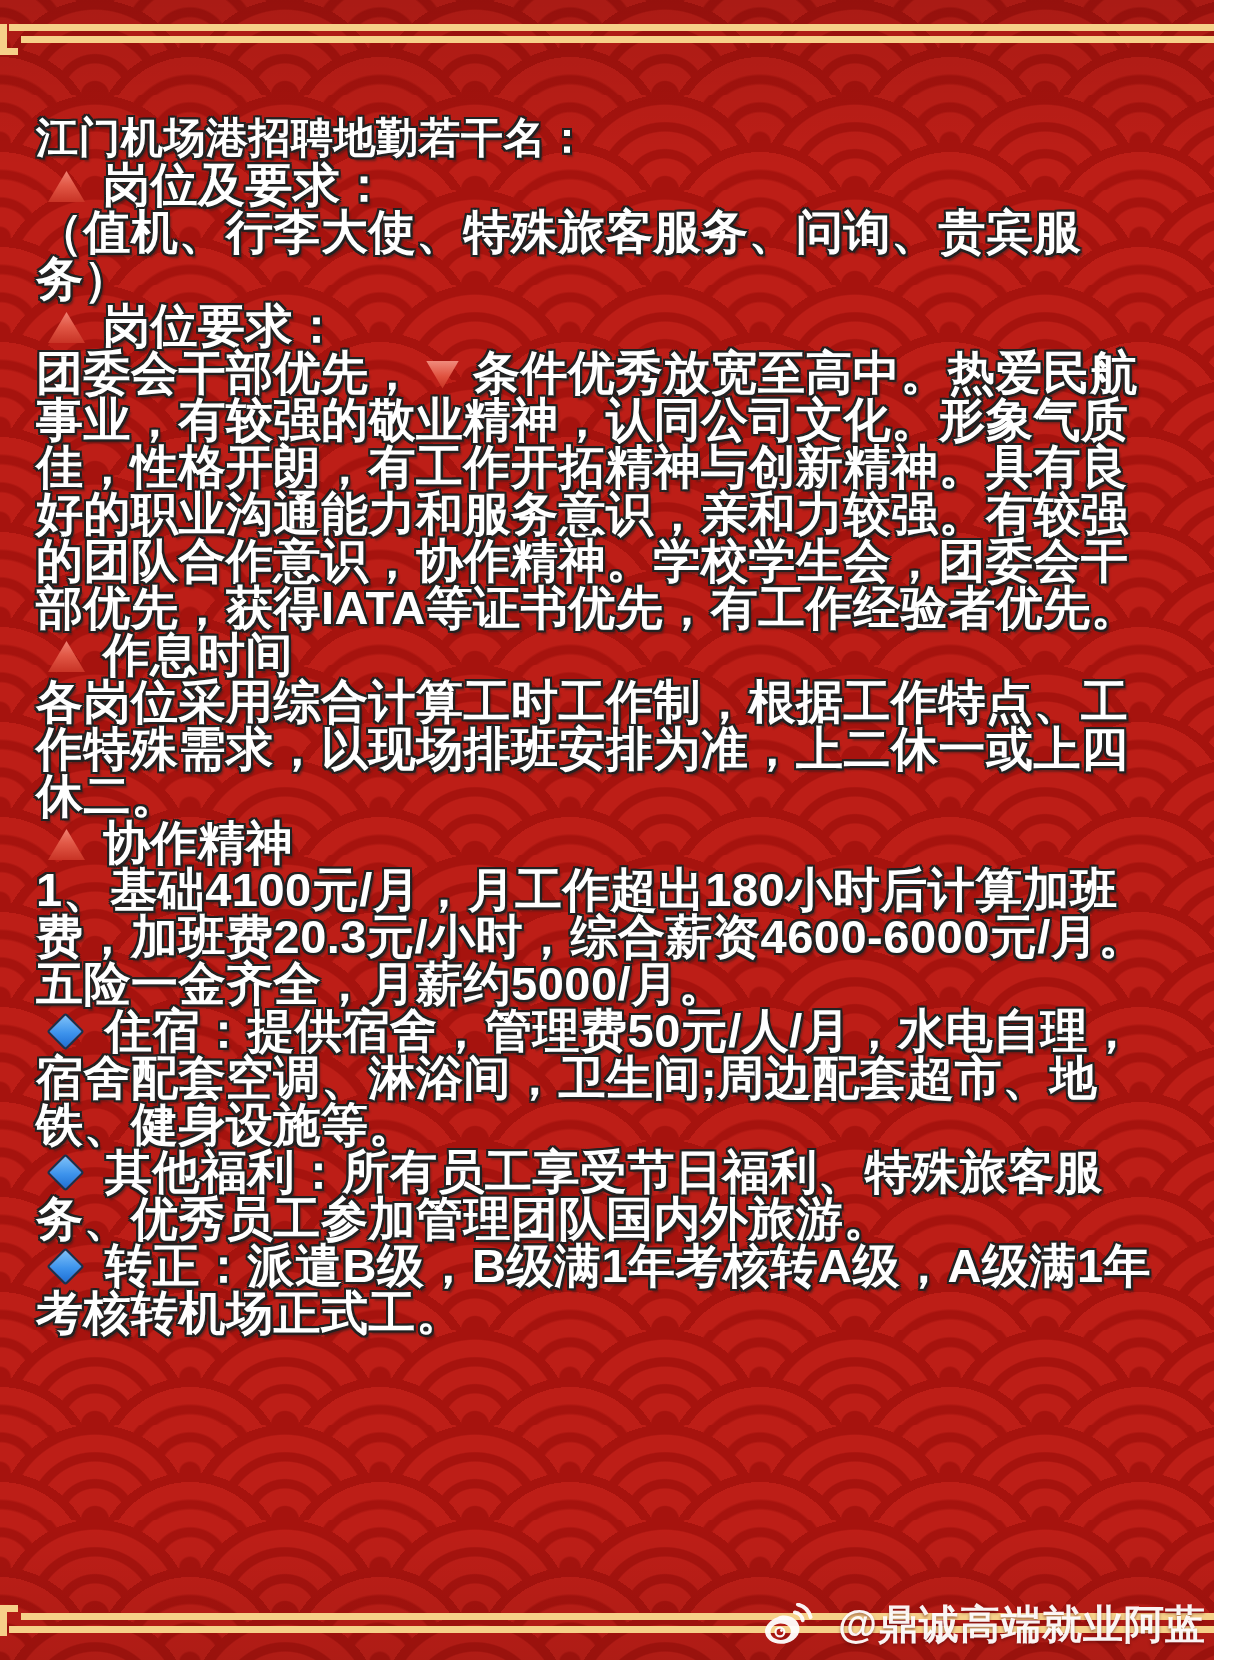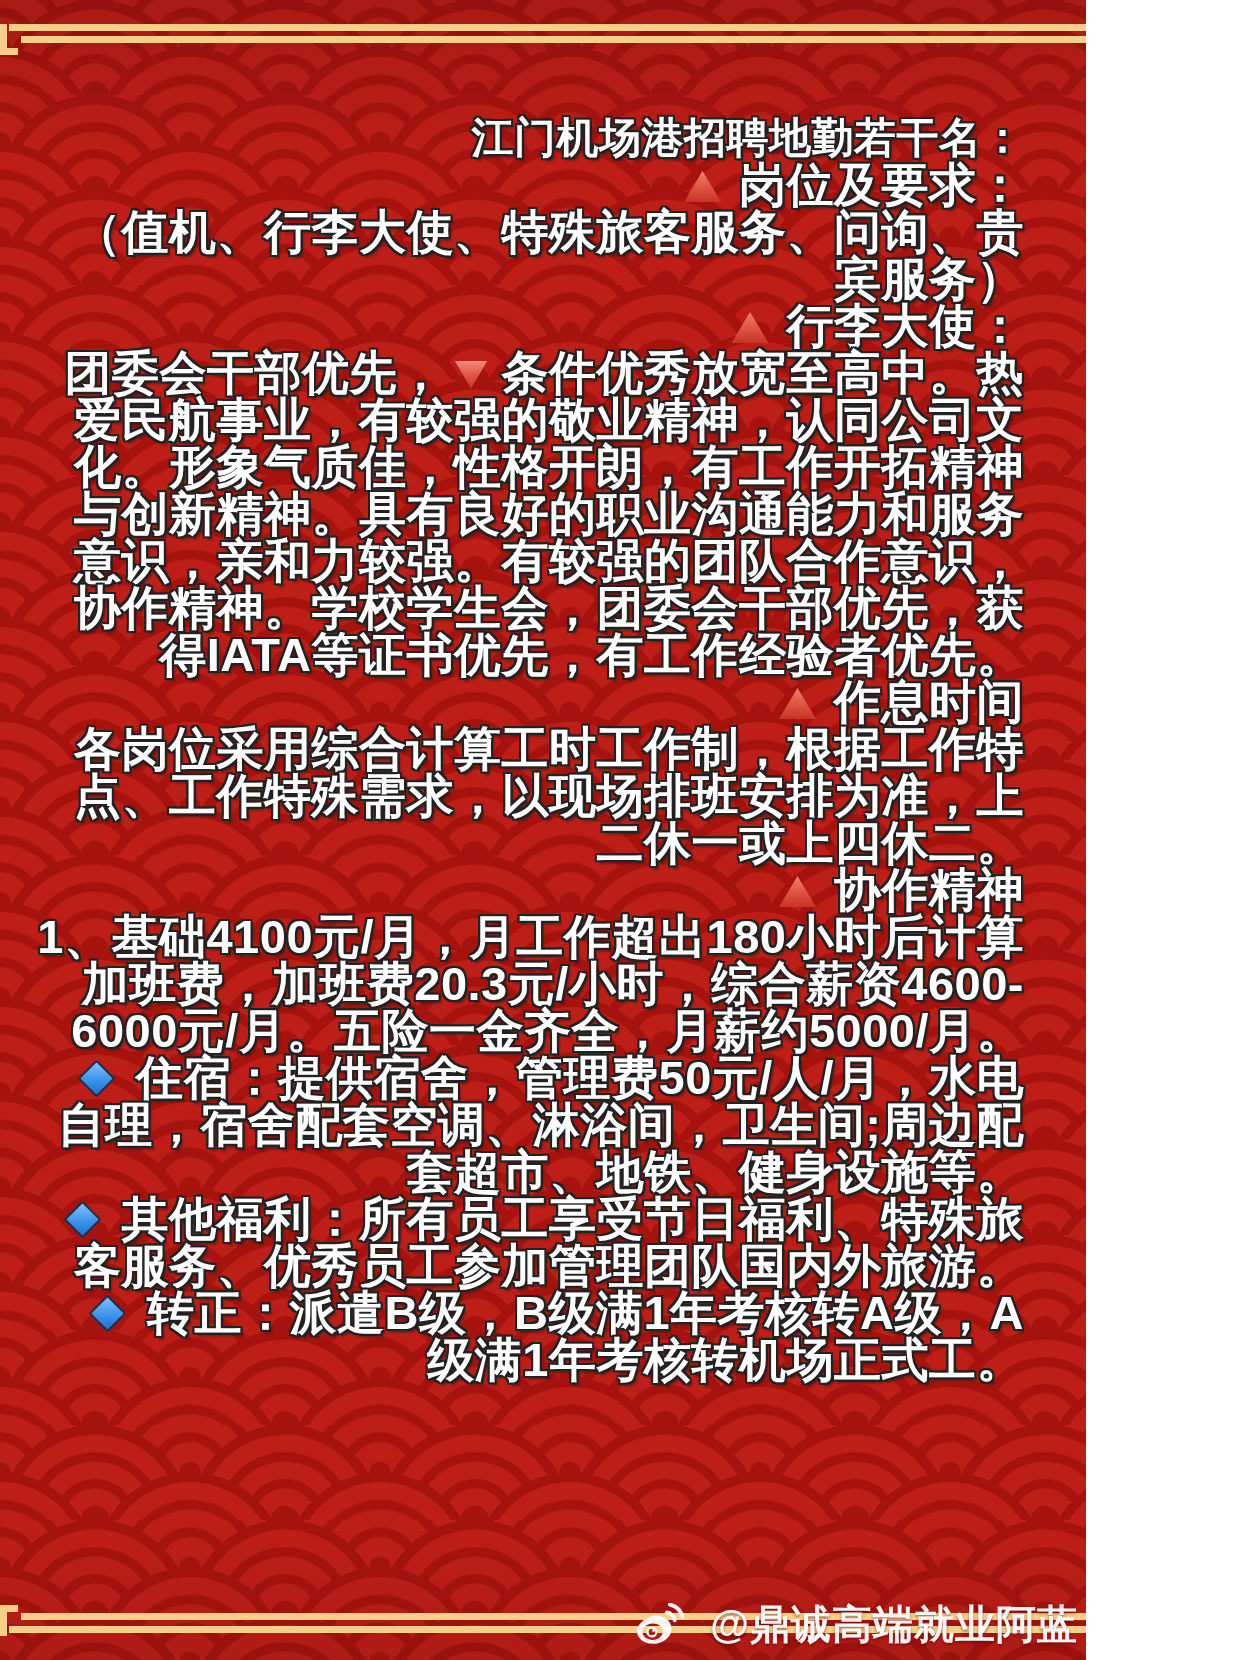--- a/index.html
+++ b/index.html
@@ -1,28 +1,27 @@
 <!DOCTYPE html>
 <html><head>
 <meta charset="utf-8">
 <style>
   html,body{margin:0;padding:0;}
   body{width:1242px;height:1660px;overflow:hidden;
        font-family:"Liberation Sans","DejaVu Sans",sans-serif;}
   .poster{
-    position:relative;width:1086px;height:1660px;overflow:hidden;
+    position:relative;width:1214px;height:1660px;overflow:hidden;
     background-color:#a6130e;
     background-image:
       radial-gradient(circle at 100% 150%, #bd1e17 24%, #a6130e 25%, #a6130e 28%, #bd1e17 29%, #bd1e17 36%, #a6130e 36%, #a6130e 40%, transparent 40%, transparent),
       radial-gradient(circle at 0% 150%, #bd1e17 24%, #a6130e 25%, #a6130e 28%, #bd1e17 29%, #bd1e17 36%, #a6130e 36%, #a6130e 40%, transparent 40%, transparent),
       radial-gradient(circle at 50% 100%, #a6130e 10%, #bd1e17 11%, #bd1e17 23%, #a6130e 24%, #a6130e 30%, #bd1e17 31%, #bd1e17 43%, #a6130e 44%, #a6130e 50%, #bd1e17 51%, #bd1e17 63%, #a6130e 64%, #a6130e 71%, transparent 71%, transparent),
       radial-gradient(circle at 100% 50%, #a6130e 5%, #bd1e17 6%, #bd1e17 15%, #a6130e 16%, #a6130e 20%, #bd1e17 21%, #bd1e17 30%, #a6130e 31%, #a6130e 35%, #bd1e17 36%, #bd1e17 45%, #a6130e 46%, #a6130e 49%, transparent 50%, transparent),
       radial-gradient(circle at 0% 50%, #a6130e 5%, #bd1e17 6%, #bd1e17 15%, #a6130e 16%, #a6130e 20%, #bd1e17 21%, #bd1e17 30%, #a6130e 31%, #a6130e 35%, #bd1e17 36%, #bd1e17 45%, #a6130e 46%, #a6130e 49%, transparent 50%, transparent);
     background-size:190px 95px;
-    text-align:right;
   }
   .vignette{position:absolute;inset:0;z-index:1;pointer-events:none;
     background:linear-gradient(180deg, rgba(0,0,0,.10) 0, rgba(0,0,0,0) 10%, rgba(0,0,0,0) 92%, rgba(0,0,0,.08) 100%);}
   
   .gold{position:absolute;background:#f6d089;z-index:2;}
   .tb1{left:9px;top:24px;width:1224px;height:7px;}
   .tb2{left:21px;top:36px;width:1200px;height:7px;}
   .tlv{left:0;top:24px;width:7px;height:31px;}
   .tls{left:0;top:48px;width:18px;height:7px;}
   .trv{left:1235px;top:24px;width:7px;height:31px;}
@@ -84,21 +83,21 @@
   <div class="gold brv"></div>
   <div class="gold brs"></div>
 
   <div class="content">
 
     <h1 class="title">江门机场港招聘地勤若干名：</h1>
 
     <h2 class="sec-head sec1"><span class="tri-up"></span><span>岗位及要求：</span></h2>
     <p>（值机、行李大使、特殊旅客服务、问询、贵宾服务）</p>
 
-    <h2 class="sec-head sec2"><span class="tri-up"></span><span>行李大使：</span></h2>
+    <h2 class="sec-head sec2"><span class="tri-up"></span><span>岗位要求：</span></h2>
     <p><span>团委会干部优先，</span><span class="tri-down"></span><span>条件优秀放宽至高中。热爱民航事业，有较强的敬业精神，认同公司文化。形象气质佳，性格开朗，有工作开拓精神与创新精神。具有良好的职业沟通能力和服务意识，亲和力较强。有较强的团队合作意识，协作精神。学校学生会，团委会干部优先，获得IATA等证书优先，有工作经验者优先。</span></p>
 
     <h2 class="sec-head sec3"><span class="tri-up"></span><span>作息时间</span></h2>
     <p>各岗位采用综合计算工时工作制，根据工作特点、工作特殊需求，以现场排班安排为准，上二休一或上四休二。</p>
 
     <h2 class="sec-head sec4"><span class="tri-up"></span><span>协作精神</span></h2>
     <p>1、基础4100元/月，月工作超出180小时后计算加班费，加班费20.3元/小时，综合薪资4600-6000元/月。五险一金齐全，月薪约5000/月。</p>
 
     <p class="bul1"><span class="diamond"></span><span>住宿：</span><span>提供宿舍，管理费50元/人/月，水电自理，宿舍配套空调、淋浴间，卫生间;周边配套超市、地铁、健身设施等。</span></p>
 

